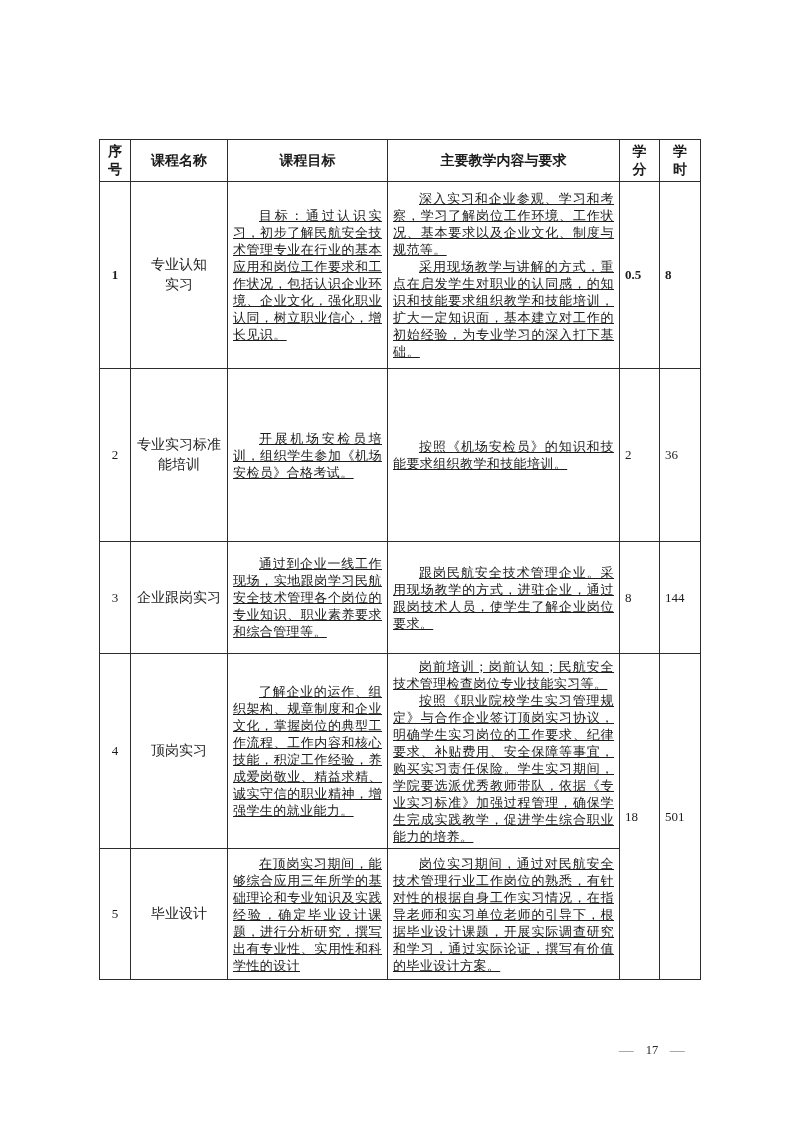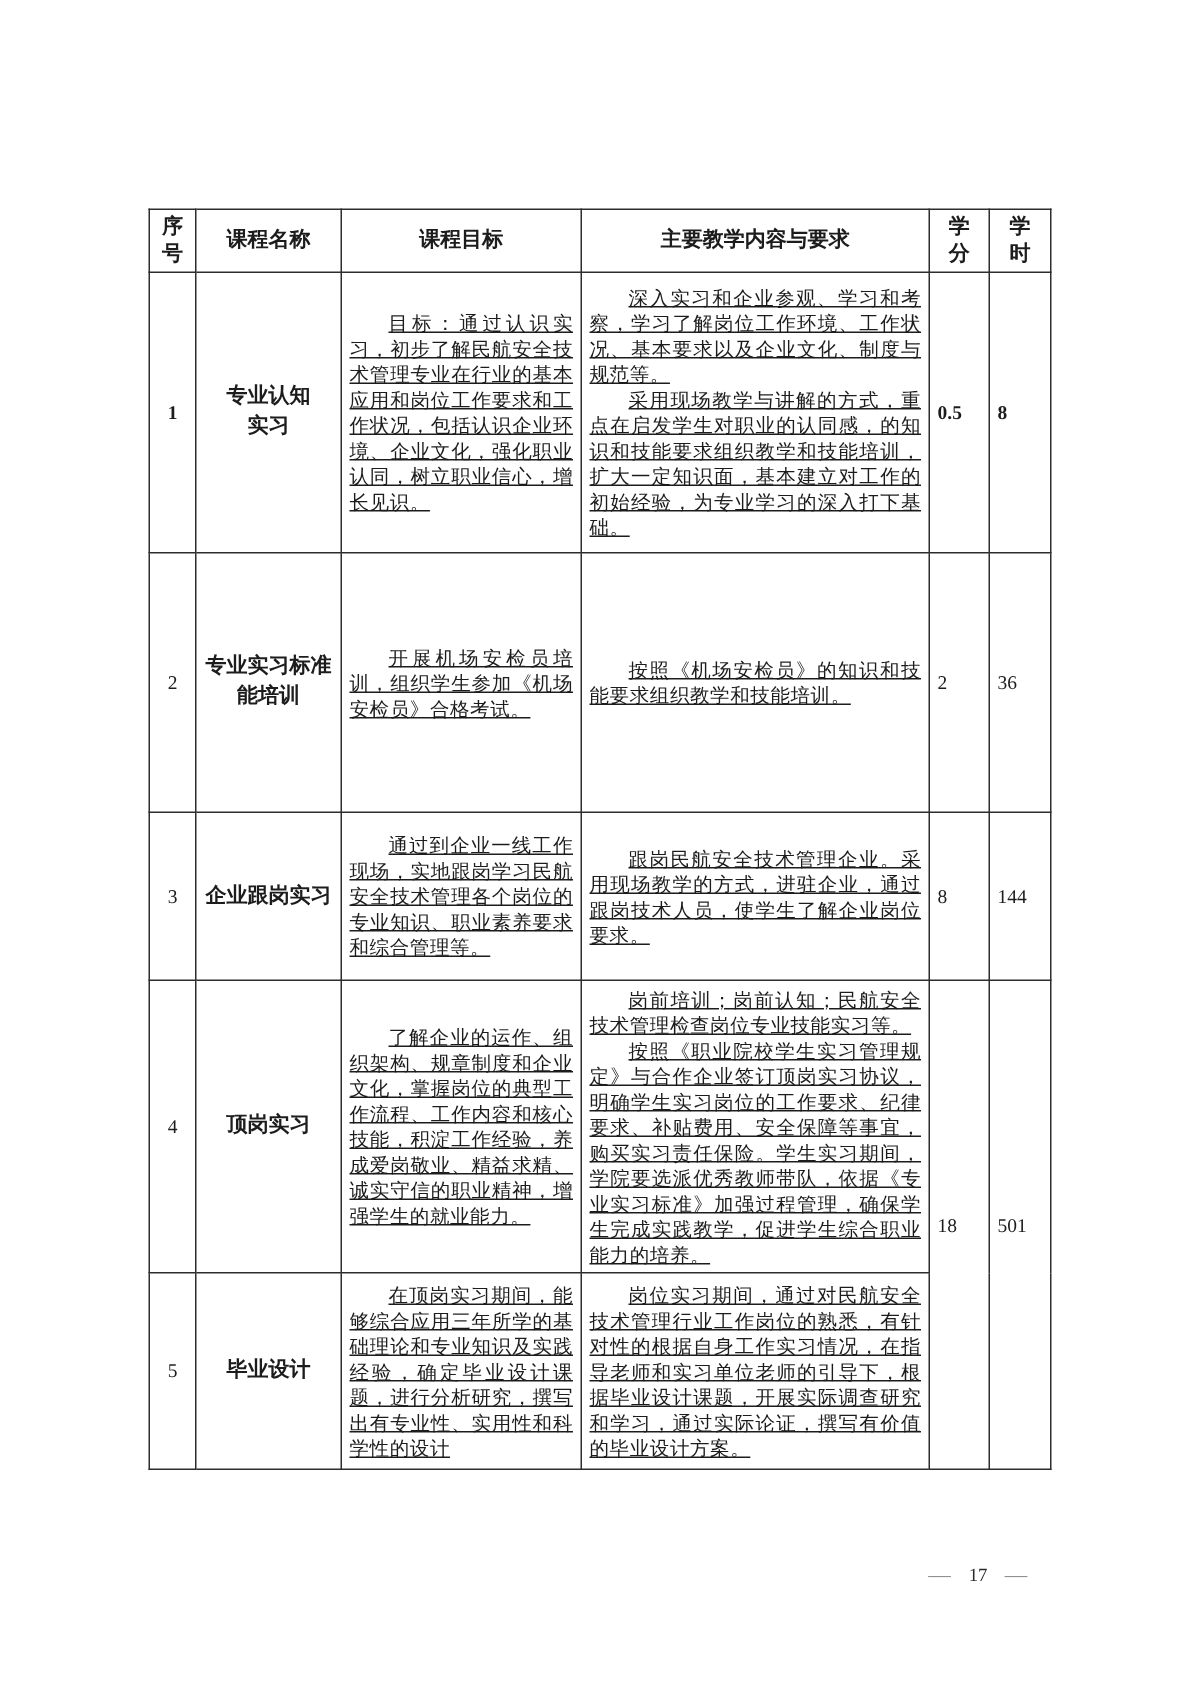--- a/index.html
+++ b/index.html
@@ -38,21 +38,21 @@
     white-space: pre-line;
     padding: 2px 2px;
   }
   .cell-num {
     text-align: center;
     font-size: 13px;
     padding: 2px 1px;
   }
   .cell-name {
     text-align: center;
-    font-weight: bold;
+    font-weight: normal;
     font-size: 14px;
     line-height: 20px;
     white-space: pre-line;
   }
   .cell-text {
     font-size: 13px;
   }
   .para {
     text-indent: 2em;
     text-align: justify;

